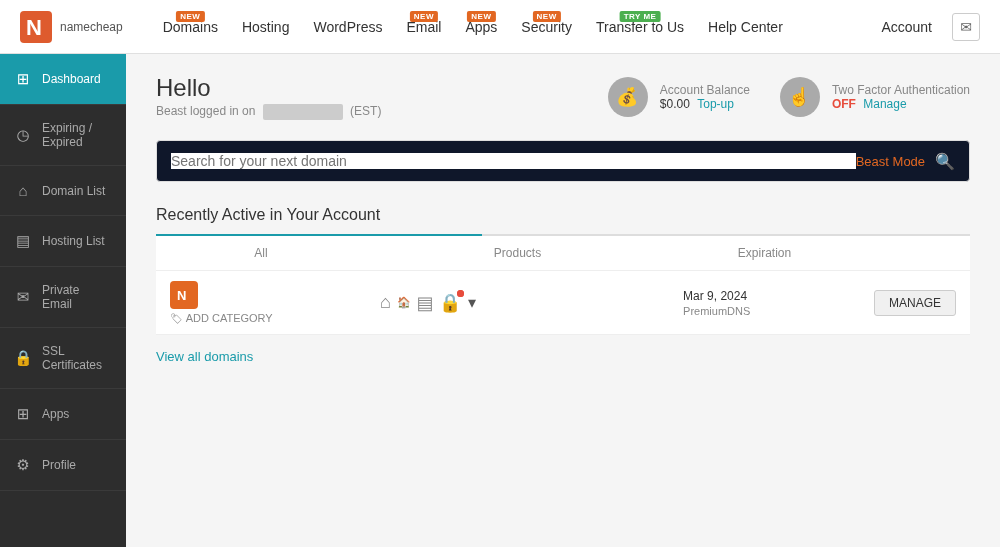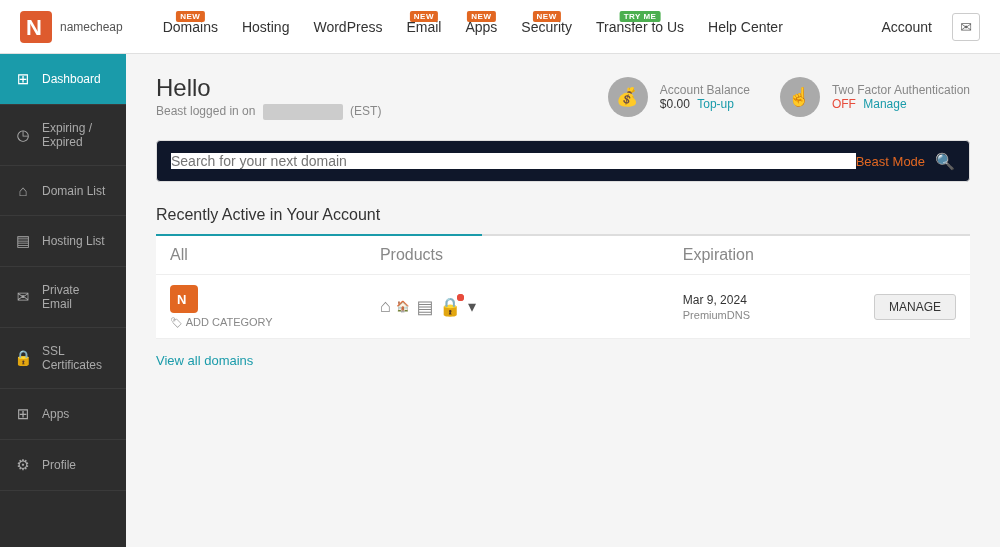--- a/index.html
+++ b/index.html
@@ -232,22 +232,22 @@
       margin-bottom: 0;
     }
 
     
     .domain-table {
       width: 100%;
       border-collapse: collapse;
       background: #fff;
     }
     .domain-table th {
-      text-align: left;
-      font-size: 16px;
+      text-align: center;
+      font-size: 12px;
       color: #888;
       font-weight: 400;
       padding: 10px 14px;
       border-bottom: 1px solid #eee;
     }
     .domain-table td {
       padding: 10px 14px;
       border-bottom: 1px solid #eee;
       font-size: 12px;
       vertical-align: middle;
@@ -451,21 +451,21 @@
           </div>
         </div>
 
         <div class="hello-card">
           <div class="hello-card-icon" style="background:#aaa;">
             <span>☝</span>
           </div>
           <div class="hello-card-info">
             <h4>Two Factor Authentication</h4>
             <p>
-              <span class="off" style="color:#e74c3c; font-weight:normal; font-size:12px;">OFF</span>
+              <span class="off" style="color:#e74c3c; font-weight:bold; font-size:12px;">OFF</span>
               <a style="color:#1a9baa; margin-left:4px;">Manage</a>
             </p>
           </div>
         </div>
       </div>
     </div>
 
     <div class="search-bar">
       <input type="text" placeholder="Search for your next domain" style="">
       <span class="beast-mode">Beast Mode</span>

